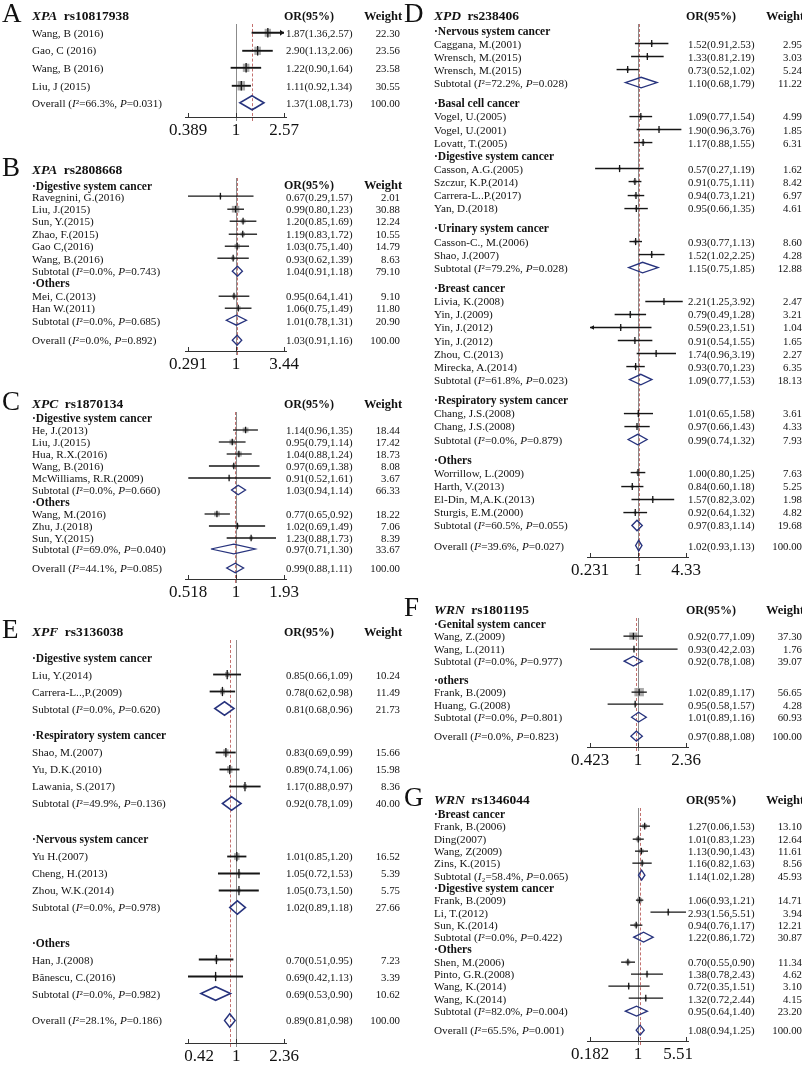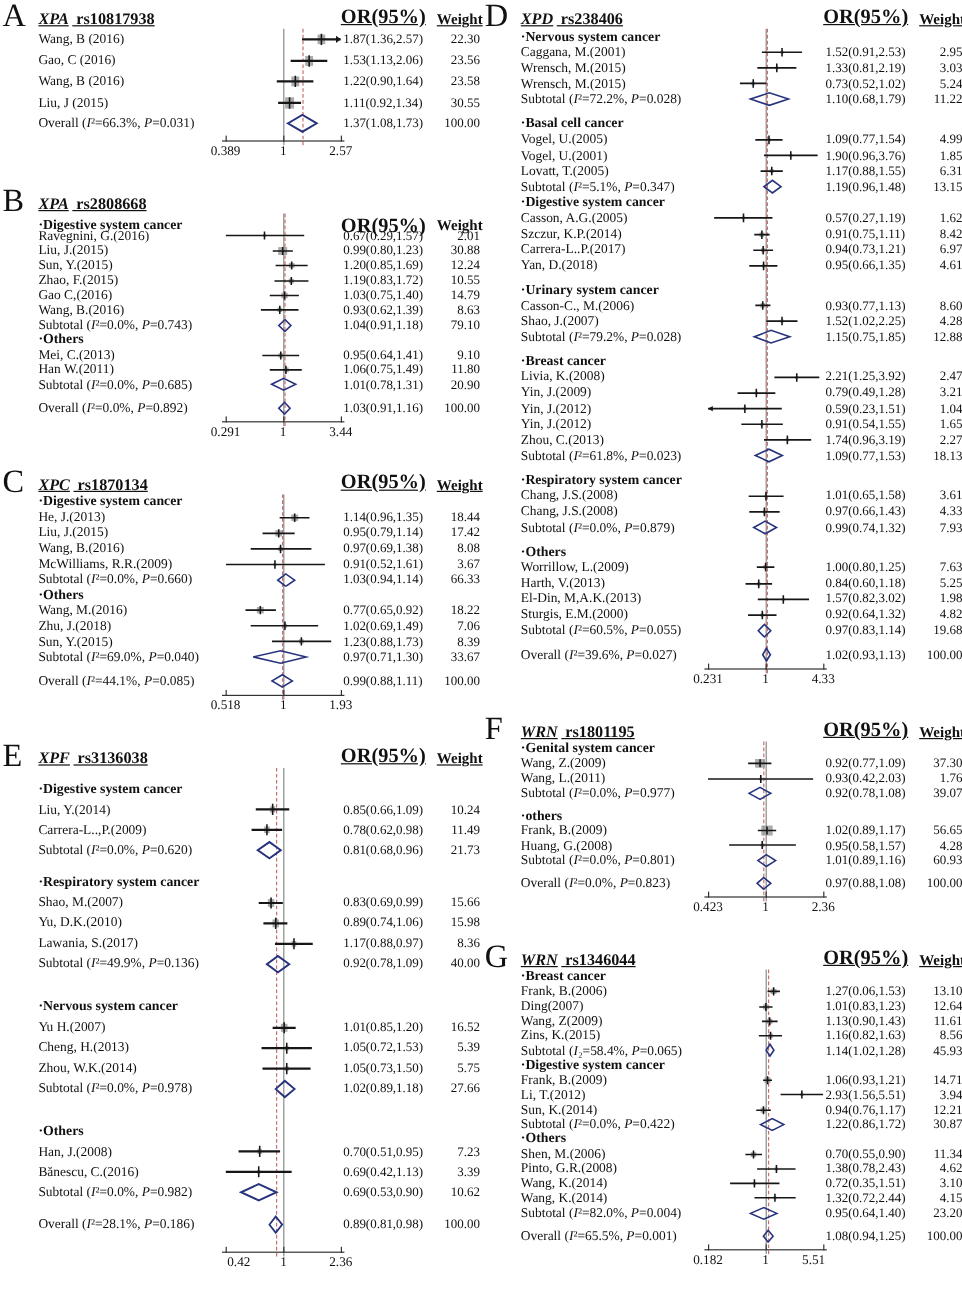--- a/index.html
+++ b/index.html
@@ -3,37 +3,37 @@
 <meta charset="utf-8">
 <style>
   html,body{margin:0;padding:0;background:#fff;}
   body{font-family:"Liberation Serif","DejaVu Serif",serif;color:#111;}
   .fig{position:relative;width:802px;height:1085px;background:#fff;overflow:hidden;}
   .col{position:absolute;top:2px;width:400px;}
   .col-left{left:0;}
   .col-right{left:402px;}
   .panel{position:relative;padding-left:32px;}
   .pletter{position:absolute;left:2px;top:-2px;font-size:27px;line-height:1;}
-  .trow{display:grid;grid-template-columns:252px 80px 36px;align-items:end;height:22px;text-decoration:underline;}
+  .trow{display:grid;grid-template-columns:252px 80px 36px;align-items:end;height:22px;}
   .ptitle{font-weight:bold;font-size:13.5px;white-space:nowrap;}
   .ptitle i{margin-right:3px;}
-  .orh{font-weight:bold;font-size:17px;white-space:nowrap;}
+  .orh{font-weight:bold;font-size:12px;white-space:nowrap;}
   .wth{font-weight:bold;font-size:12.5px;text-align:right;white-space:nowrap;}
   .rows{position:relative;display:flex;flex-direction:column;justify-content:space-between;}
   .row{position:relative;z-index:1;display:grid;grid-template-columns:156px 96px 80px 36px;align-items:center;flex:1 1 0;min-height:0;}
   .row.spacer{flex:.55;}
   .gh{font-weight:bold;font-size:11.5px;grid-column:1/3;white-space:nowrap;}
   .lbl{font-size:11.2px;white-space:nowrap;}
   .pc{position:relative;align-self:stretch;}
   .psvg{position:absolute;left:0;top:0;width:100%;height:100%;}
   .orv{font-size:10.8px;white-space:nowrap;padding-left:2px;}
   .wtv{font-size:10.8px;text-align:right;white-space:nowrap;}
   .nline{position:absolute;top:0;bottom:-9px;width:1.2px;background:#8b8b8b;z-index:0;}
   .dline{position:absolute;top:0;bottom:-9px;width:0;border-left:1.1px dashed #c4716f;z-index:0;}
-  .axis{position:relative;height:44px;margin-left:156px;width:96px;font-size:11px;text-align:center;}
+  .axis{position:relative;height:44px;margin-left:156px;width:96px;font-size:17px;text-align:center;}
   .axline{position:absolute;left:-3px;right:-3px;top:5px;border-top:1.3px solid #333;}
   .tick{position:absolute;top:1px;height:5px;width:1.2px;background:#333;}
   .axlab{position:absolute;top:8px;transform:translateX(-50%);white-space:nowrap;}
   .panel-A .rows{height:88px;}
   .panel-B .rows{height:168px;}
   .panel-C .rows{height:162px;}
   .panel-D .rows{height:528px;}
   .panel-E .rows{height:398px;}
   .panel-F .rows{height:124px;}
   .panel-G .rows{height:228px;}
@@ -68,21 +68,21 @@
           </div>
           <div class="row">
             <div class="lbl">Gao, C (2016)</div>
             <div class="pc">
               <svg viewBox="0 0 96 14" preserveAspectRatio="none" class="psvg">
                 <rect x="66.35335246558282" y="3.723641503131869" width="6.552716993736262" height="6.552716993736262" fill="#9c9c9c" fill-opacity="0.85"></rect>
                 <line x1="54.22105158698227" y1="7" x2="84.75303413194355" y2="7" stroke="#161616" stroke-width="1.5"></line>
                 <line x1="69.62971096245094" y1="3.2" x2="69.62971096245094" y2="10.8" stroke="#161616" stroke-width="1.3"></line>
               </svg>
             </div>
-            <div class="orv">1.53(1.13,2.06)</div>
+            <div class="orv">2.90(1.13,2.06)</div>
             <div class="wtv">23.56</div>
           </div>
           <div class="row">
             <div class="lbl">Wang, B (2016)</div>
             <div class="pc">
               <svg viewBox="0 0 96 14" preserveAspectRatio="none" class="psvg">
                 <rect x="54.83973856475894" y="3.722251153611674" width="6.555497692776652" height="6.555497692776652" fill="#9c9c9c" fill-opacity="0.85"></rect>
                 <line x1="42.64978288023325" y1="7" x2="73.15982099077146" y2="7" stroke="#161616" stroke-width="1.5"></line>
                 <line x1="58.117487411147266" y1="3.2" x2="58.117487411147266" y2="10.8" stroke="#161616" stroke-width="1.3"></line>
               </svg>
@@ -308,20 +308,32 @@
             <div class="lbl">Liu, J.(2015)</div>
             <div class="pc">
               <svg viewBox="0 0 96 14" preserveAspectRatio="none" class="psvg">
                 <rect x="41.44847227996059" y="4.182734038114257" width="5.634531923771486" height="5.634531923771486" fill="#9c9c9c" fill-opacity="0.85"></rect>
                 <line x1="30.804788478877256" y1="7" x2="57.57286887723927" y2="7" stroke="#161616" stroke-width="1.5"></line>
                 <line x1="44.265738241846336" y1="3.2" x2="44.265738241846336" y2="10.8" stroke="#161616" stroke-width="1.3"></line>
               </svg>
             </div>
             <div class="orv">0.95(0.79,1.14)</div>
             <div class="wtv">17.42</div>
+          </div>
+          <div class="row">
+            <div class="lbl">Hua, R.X.(2016)</div>
+            <div class="pc">
+              <svg viewBox="0 0 96 14" preserveAspectRatio="none" class="psvg">
+                <rect x="47.9508211225515" y="4.0787235238683754" width="5.842552952263249" height="5.842552952263249" fill="#9c9c9c" fill-opacity="0.85"></rect>
+                <line x1="38.6792962268683" y1="7" x2="63.70985588320384" y2="7" stroke="#161616" stroke-width="1.5"></line>
+                <line x1="50.872097598683126" y1="3.2" x2="50.872097598683126" y2="10.8" stroke="#161616" stroke-width="1.3"></line>
+              </svg>
+            </div>
+            <div class="orv">1.04(0.88,1.24)</div>
+            <div class="wtv">18.73</div>
           </div>
           <div class="row">
             <div class="lbl">Wang, B.(2016)</div>
             <div class="pc">
               <svg viewBox="0 0 96 14" preserveAspectRatio="none" class="psvg">
                 <rect x="43.86764834285324" y="5.081289495520494" width="3.8374210089590117" height="3.8374210089590117" fill="#9c9c9c" fill-opacity="0.85"></rect>
                 <line x1="20.92660935325451" y1="7" x2="71.51744591401015" y2="7" stroke="#161616" stroke-width="1.5"></line>
                 <line x1="45.78635884733275" y1="3.2" x2="45.78635884733275" y2="10.8" stroke="#161616" stroke-width="1.3"></line>
               </svg>
             </div>
@@ -727,30 +739,20 @@
               <svg viewBox="0 0 96 14" preserveAspectRatio="none" class="psvg">
                 <rect x="51.443214561495736" y="5.304419347244137" width="3.3911613055117273" height="3.3911613055117273" fill="#9c9c9c" fill-opacity="0.85"></rect>
                 <line x1="43.80912996751573" y1="7" x2="62.35100525379454" y2="7" stroke="#161616" stroke-width="1.5"></line>
                 <line x1="53.1387952142516" y1="3.2" x2="53.1387952142516" y2="10.8" stroke="#161616" stroke-width="1.3"></line>
               </svg>
             </div>
             <div class="orv">1.17(0.88,1.55)</div>
             <div class="wtv">6.31</div>
           </div>
           <div class="row">
-            <div class="lbl">Subtotal (<i>I</i>²=5.1%, <i>P</i>=0.347)</div>
-            <div class="pc">
-              <svg viewBox="0 0 96 14" preserveAspectRatio="none" class="psvg">
-                <polygon points="46.659134275451656,7 53.69396760530137,1.4 60.83733190864347,7 53.69396760530137,12.6" fill="none" stroke="#27337d" stroke-width="1.4"></polygon>
-              </svg>
-            </div>
-            <div class="orv">1.19(0.96,1.48)</div>
-            <div class="wtv">13.15</div>
-          </div>
-          <div class="row">
             <div class="gh">·Digestive system cancer</div>
           </div>
           <div class="row">
             <div class="lbl">Casson, A.G.(2005)</div>
             <div class="pc">
               <svg viewBox="0 0 96 14" preserveAspectRatio="none" class="psvg">
                 <rect x="28.284373141103863" y="5.7" width="2.6" height="2.6" fill="#9c9c9c" fill-opacity="0.85"></rect>
                 <line x1="5.109823515004878" y1="7" x2="53.69396760530137" y2="7" stroke="#161616" stroke-width="1.5"></line>
                 <line x1="29.584373141103864" y1="3.2" x2="29.584373141103864" y2="10.8" stroke="#161616" stroke-width="1.3"></line>
               </svg>
@@ -889,20 +891,32 @@
             <div class="lbl">Zhou, C.(2013)</div>
             <div class="pc">
               <svg viewBox="0 0 96 14" preserveAspectRatio="none" class="psvg">
                 <rect x="64.83840098376037" y="5.7" width="2.6" height="2.6" fill="#9c9c9c" fill-opacity="0.85"></rect>
                 <line x1="46.659134275451656" y1="7" x2="85.99200761701127" y2="7" stroke="#161616" stroke-width="1.5"></line>
                 <line x1="66.13840098376036" y1="3.2" x2="66.13840098376036" y2="10.8" stroke="#161616" stroke-width="1.3"></line>
               </svg>
             </div>
             <div class="orv">1.74(0.96,3.19)</div>
             <div class="wtv">2.27</div>
+          </div>
+          <div class="row">
+            <div class="lbl">Mirecka, A.(2014)</div>
+            <div class="pc">
+              <svg viewBox="0 0 96 14" preserveAspectRatio="none" class="psvg">
+                <rect x="43.91827869907658" y="5.299053572272189" width="3.401892855455621" height="3.401892855455621" fill="#9c9c9c" fill-opacity="0.85"></rect>
+                <line x1="36.313564561916195" y1="7" x2="54.776855879542076" y2="7" stroke="#161616" stroke-width="1.5"></line>
+                <line x1="45.619225126804395" y1="3.2" x2="45.619225126804395" y2="10.8" stroke="#161616" stroke-width="1.3"></line>
+              </svg>
+            </div>
+            <div class="orv">0.93(0.70,1.23)</div>
+            <div class="wtv">6.35</div>
           </div>
           <div class="row">
             <div class="lbl">Subtotal (<i>I</i>²=61.8%, <i>P</i>=0.023)</div>
             <div class="pc">
               <svg viewBox="0 0 96 14" preserveAspectRatio="none" class="psvg">
                 <polygon points="39.43539106817696,7 50.81893128474846,1.4 61.925617626567,7 50.81893128474846,12.6" fill="none" stroke="#27337d" stroke-width="1.4"></polygon>
               </svg>
             </div>
             <div class="orv">1.09(0.77,1.53)</div>
             <div class="wtv">18.13</div>

